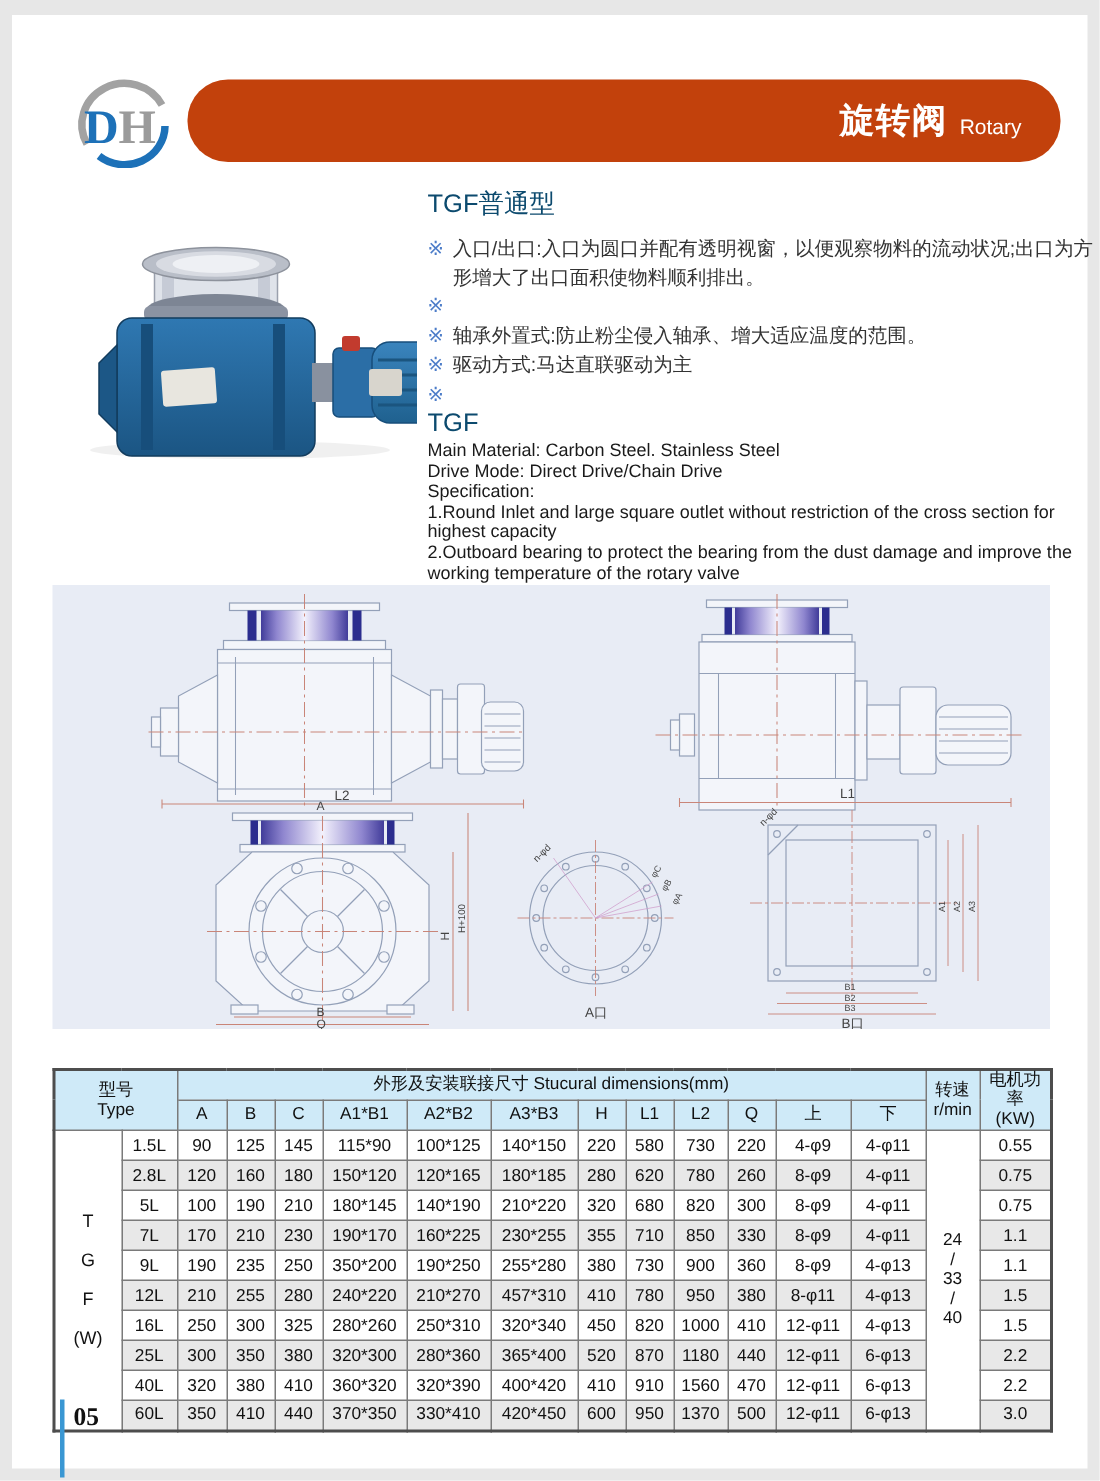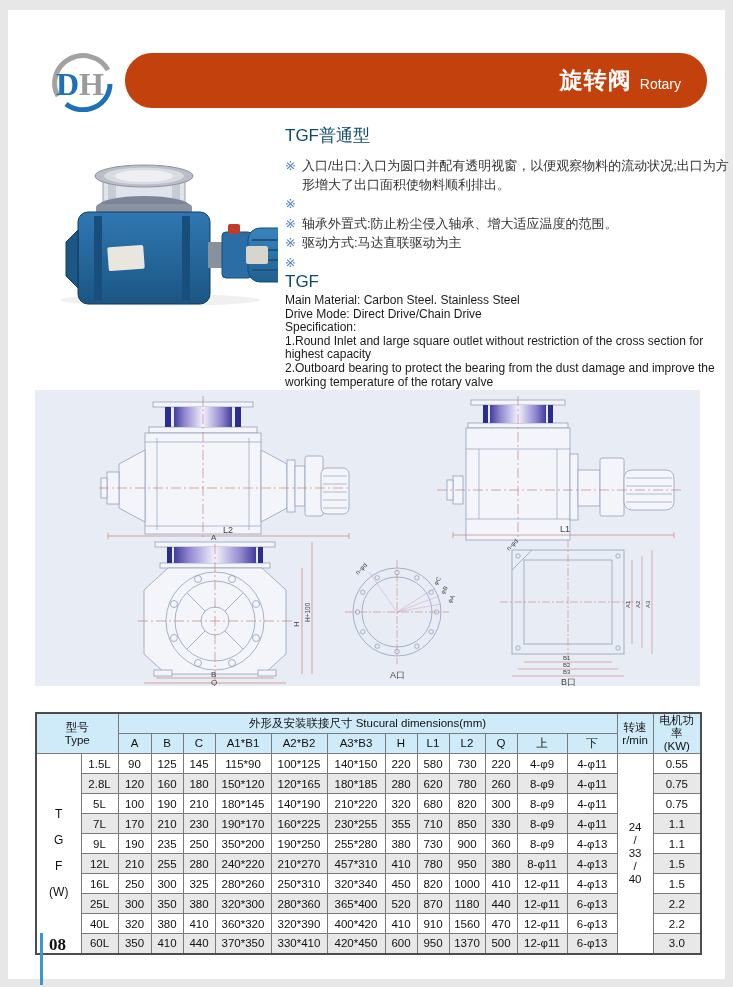--- a/index.html
+++ b/index.html
@@ -547,16 +547,16 @@
             <td class="data">1370</td>
             <td class="data">500</td>
             <td class="data">12-φ11</td>
             <td class="data">6-φ13</td>
             <td class="data">3.0</td>
           </tr>
         </tbody>
     </table>
 
     <div class="abs pagenum-bar"></div>
-    <div class="abs pagenum">08</div>
+    <div class="abs pagenum">05</div>
 
   </div>
 </div>
 
 </body></html>

